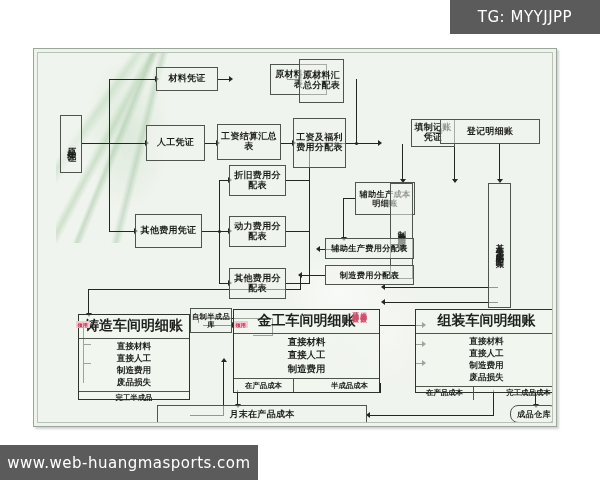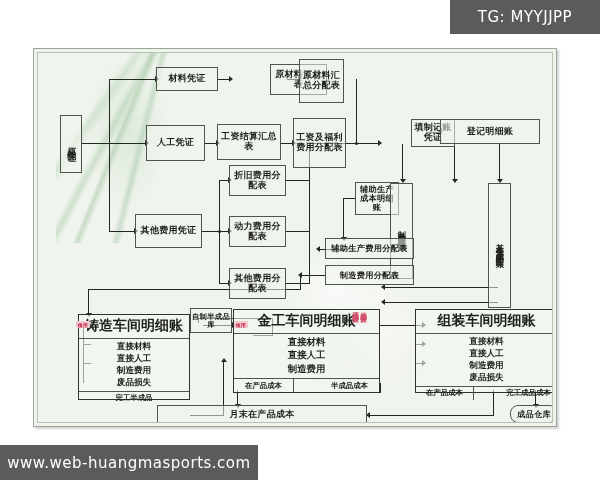--- a/index.html
+++ b/index.html
@@ -246,21 +246,21 @@
     </div>
 
     <div class="nd f9" style="left:345px;top:66px;width:44px;height:28px;margin-left:28px;">
       <span>填制记账凭证</span>
     </div>
 
     <div class="nd f9" style="left:402px;top:66px;width:100px;height:25px;">
       <span>登记明细账</span>
     </div>
 
-    <div class="nd f8" style="left:317px;top:129px;width:44px;height:33px;">
+    <div class="nd f8" style="left:317px;top:129px;width:60px;height:33px;">
       <span>辅助生产成本明细账</span>
     </div>
 
     <div class="nd v f8" style="left:352px;top:130px;width:23px;height:96px;">
       <span>制造费用明细账</span>
     </div>
 
     <div class="nd v f8" style="left:450px;top:130px;width:23px;height:125px;">
       <span>基本生产成本明细账</span>
     </div>

